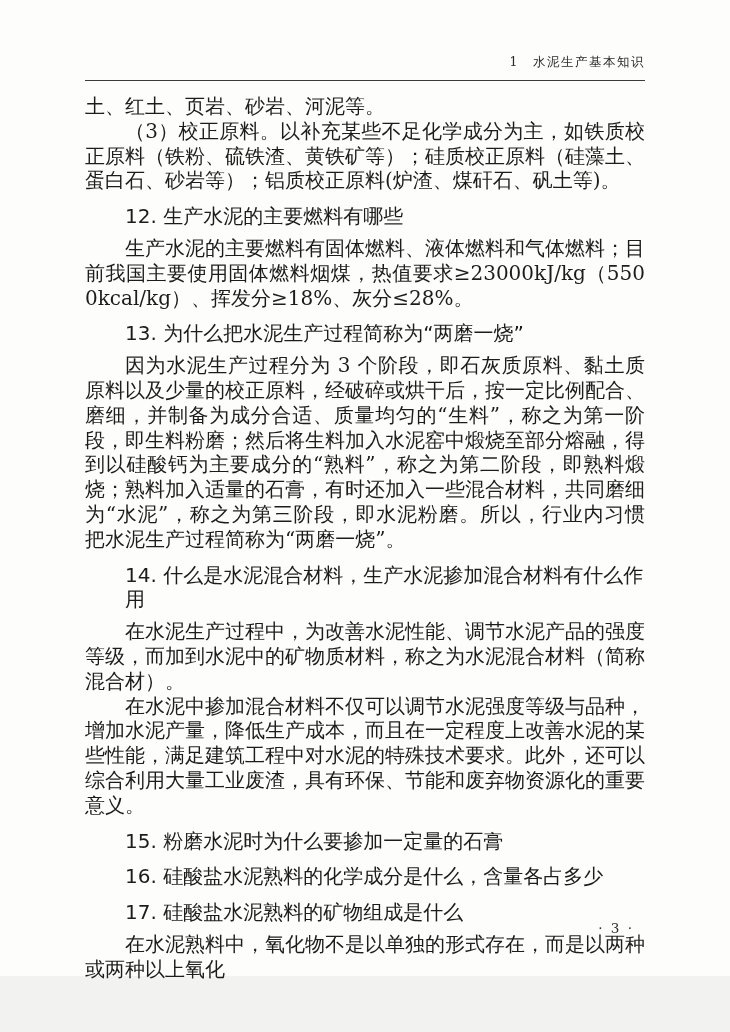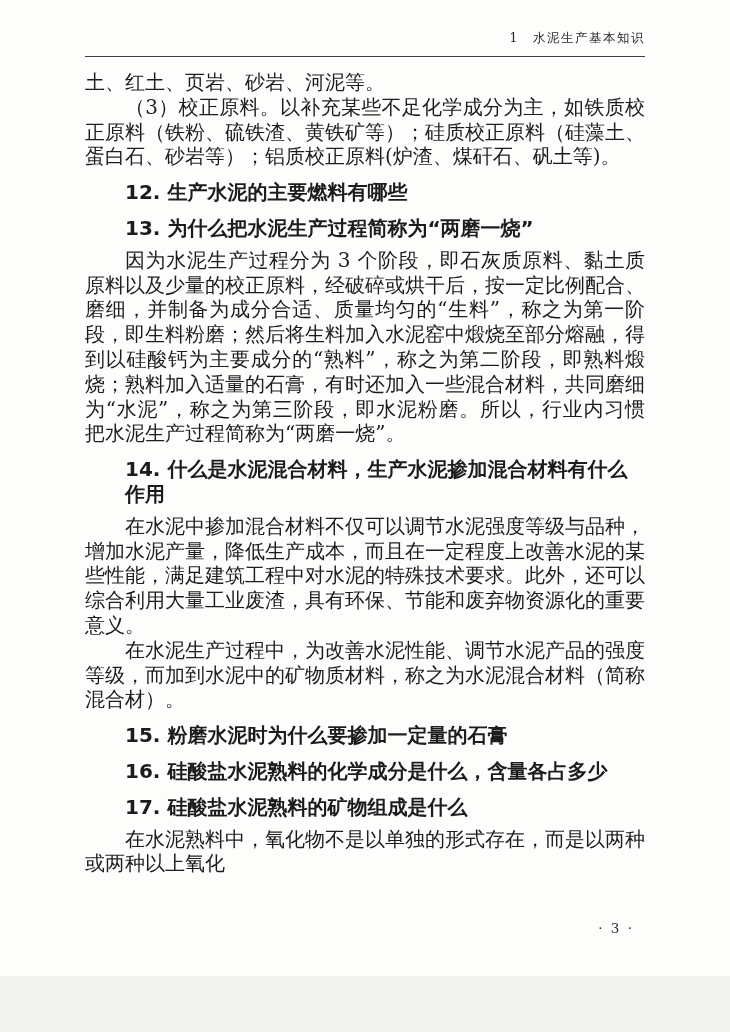--- a/index.html
+++ b/index.html
@@ -8,21 +8,21 @@
     width: 730px;
     height: 1032px;
     background: #f2f2f0;
     font-family: "DejaVu Serif", "Liberation Serif", serif;
   }
   .page {
     width: 730px;
     height: 976px;
     background: #fdfdfc;
     position: relative;
-    padding: 30px 85px 0 85px;
+    padding: 54px 85px 0 85px;
     color: #1c1c1c;
   }
   .header-row {
     display: flex;
     justify-content: flex-end;
     align-items: flex-end;
     font-size: 12.5px;
     letter-spacing: 1.5px;
     color: #2a2a2a;
     padding-bottom: 9px;
@@ -35,21 +35,21 @@
   .content p {
     margin: 0;
     font-size: 20px;
     line-height: 24.8px;
     text-align: justify;
     word-break: break-all;
   }
   .content p.body.indent { text-indent: 2em; }
   .content p.heading {
     font-family: "DejaVu Sans", "Liberation Sans", sans-serif;
-    font-weight: bold;
+    font-weight: normal;
     padding-left: 2em;
     margin-top: 11px;
     margin-bottom: 7px;
     text-align: left;
     text-indent: 0;
   }
   .footer {
     position: absolute;
     bottom: 40px;
     right: 96px;
@@ -63,24 +63,25 @@
 
 <div class="page">
   <div class="header-row">
     <span>1　水泥生产基本知识</span>
   </div>
   <div class="header-rule"></div>
   <div class="content">
       <p class="body">土、红土、页岩、砂岩、河泥等。</p>
       <p class="body indent">（3）校正原料。以补充某些不足化学成分为主，如铁质校正原料（铁粉、硫铁渣、黄铁矿等）；硅质校正原料（硅藻土、蛋白石、砂岩等）；铝质校正原料(炉渣、煤矸石、矾土等)。</p>
       <p class="heading">12. 生产水泥的主要燃料有哪些</p>
+      <p class="body indent">生产水泥的主要燃料有固体燃料、液体燃料和气体燃料；目前我国主要使用固体燃料烟煤，热值要求≥23000kJ/kg（5500kcal/kg）、挥发分≥18%、灰分≤28%。</p>
       <p class="heading">13. 为什么把水泥生产过程简称为“两磨一烧”</p>
       <p class="body indent">因为水泥生产过程分为 3 个阶段，即石灰质原料、黏土质原料以及少量的校正原料，经破碎或烘干后，按一定比例配合、磨细，并制备为成分合适、质量均匀的“生料”，称之为第一阶段，即生料粉磨；然后将生料加入水泥窑中煅烧至部分熔融，得到以硅酸钙为主要成分的“熟料”，称之为第二阶段，即熟料煅烧；熟料加入适量的石膏，有时还加入一些混合材料，共同磨细为“水泥”，称之为第三阶段，即水泥粉磨。所以，行业内习惯把水泥生产过程简称为“两磨一烧”。</p>
       <p class="heading">14. 什么是水泥混合材料，生产水泥掺加混合材料有什么作用</p>
+      <p class="body indent">在水泥生产过程中，为改善水泥性能、调节水泥产品的强度等级，而加到水泥中的矿物质材料，称之为水泥混合材料（简称混合材）。</p>
       <p class="body indent">在水泥中掺加混合材料不仅可以调节水泥强度等级与品种，增加水泥产量，降低生产成本，而且在一定程度上改善水泥的某些性能，满足建筑工程中对水泥的特殊技术要求。此外，还可以综合利用大量工业废渣，具有环保、节能和废弃物资源化的重要意义。</p>
-      <p class="body indent">在水泥生产过程中，为改善水泥性能、调节水泥产品的强度等级，而加到水泥中的矿物质材料，称之为水泥混合材料（简称混合材）。</p>
       <p class="heading">15. 粉磨水泥时为什么要掺加一定量的石膏</p>
       <p class="heading">16. 硅酸盐水泥熟料的化学成分是什么，含量各占多少</p>
       <p class="heading">17. 硅酸盐水泥熟料的矿物组成是什么</p>
       <p class="body indent">在水泥熟料中，氧化物不是以单独的形式存在，而是以两种或两种以上氧化</p>
     </div>
   <div class="footer">· 3 ·</div>
 </div>
 
 </body></html>

